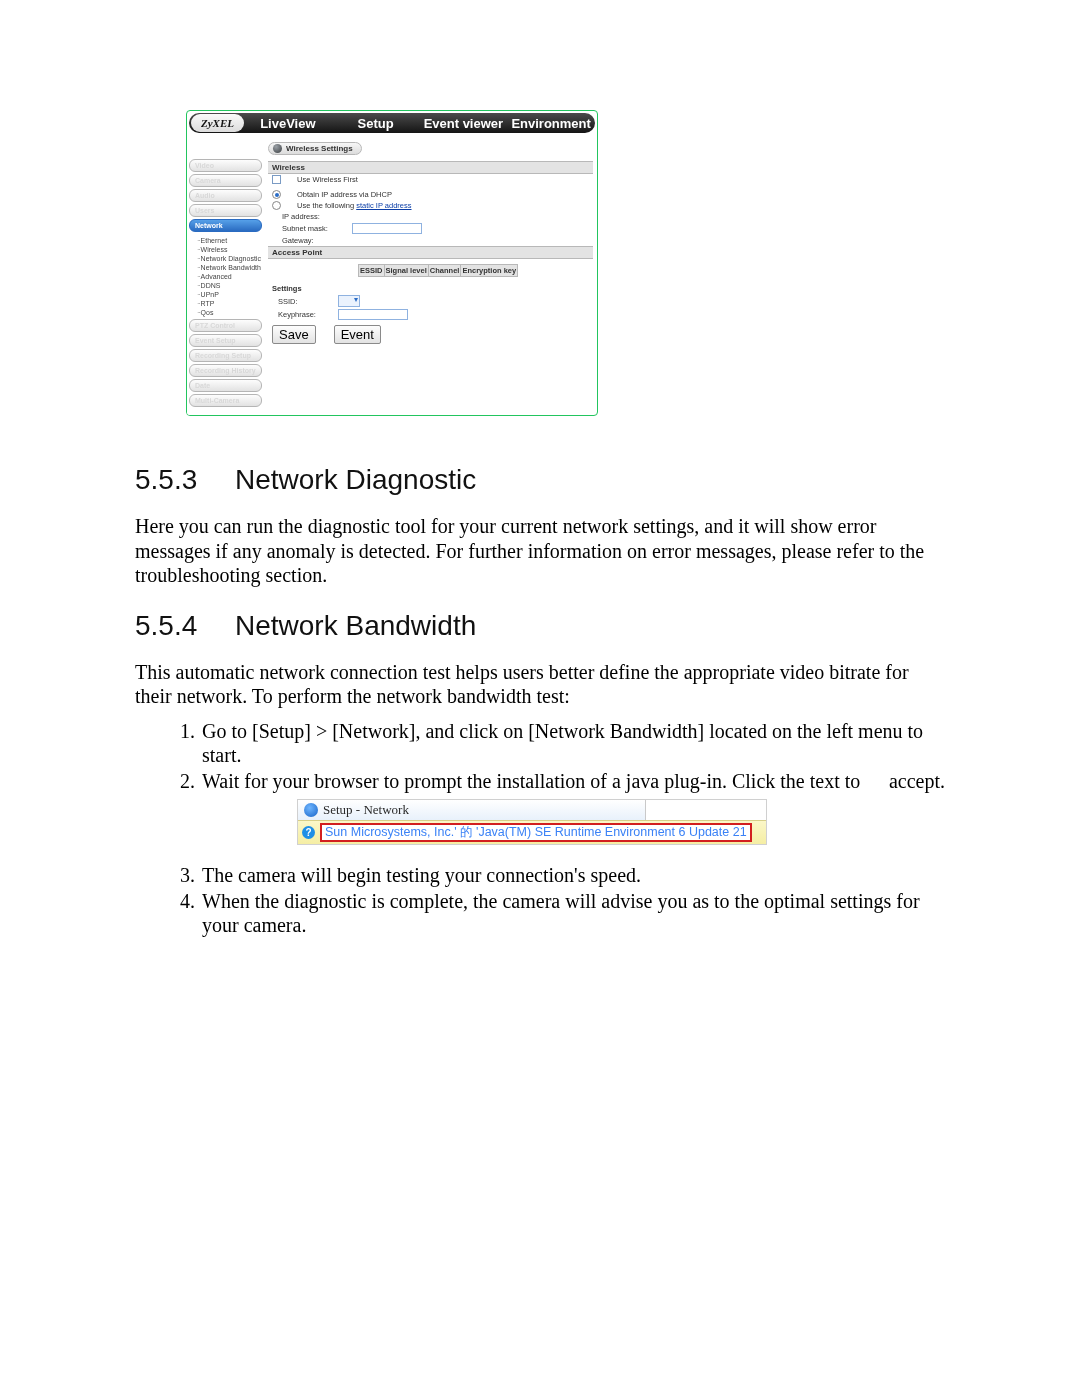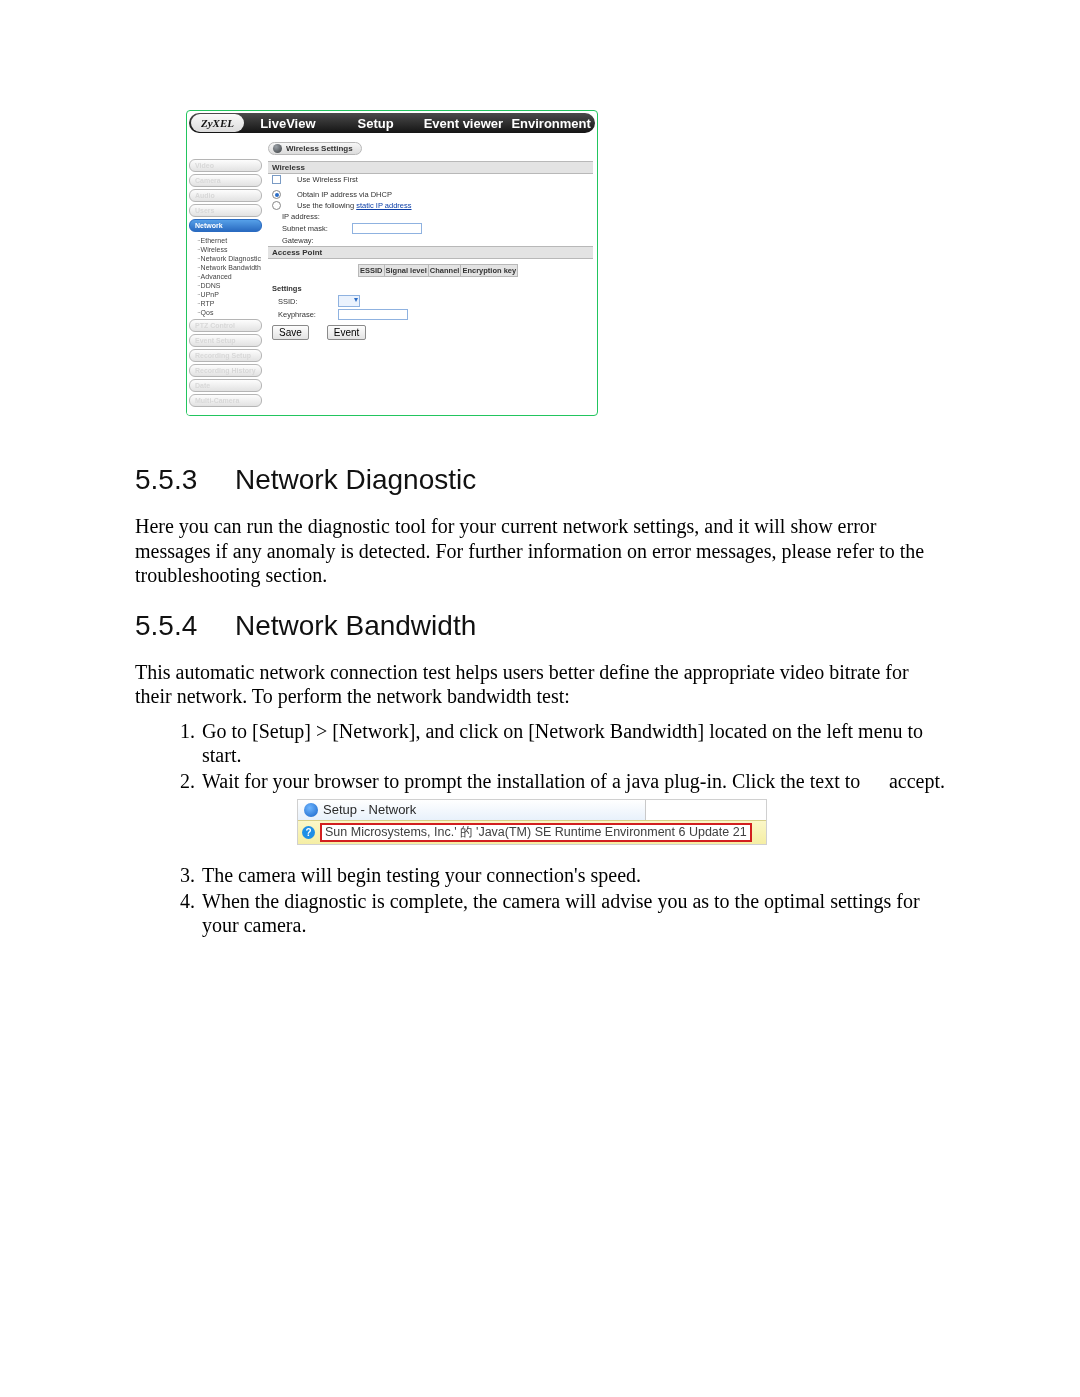--- a/index.html
+++ b/index.html
@@ -163,21 +163,21 @@
     font-size: 7.5px;
     font-weight: bold;
     color: #333;
   }
   .ap-tbl div { padding: 1px 1px; border-left: 1px solid #b8b8b8; }
   .ap-tbl div:first-child { border-left: none; }
   .btn {
     border: 1px solid #8a8a8a;
     background: linear-gradient(#fdfdfd,#e3e3e3);
     border-radius: 2px;
-    font-size: 10px;
+    font-size: 13px;
     padding: 1px 6px;
     cursor: pointer;
     margin-right: 2px;
   }
 
   
   h2.sec {
     font-family: Arial, Helvetica, sans-serif;
     font-weight: 400;
     font-size: 28px;
@@ -206,20 +206,21 @@
     width: 470px;
     margin: 6px 0 18px 95px;
     font-family: "Segoe UI", Tahoma, sans-serif;
     font-size: 13px;
     border: 1px solid #d0d0d0;
     background: #fff;
   }
   .java-top {
     display: flex;
     align-items: flex-start;
+    font-family: Liberation Serif, serif;
   }
   .java-tab {
     flex: 1;
     display: flex;
     align-items: center;
     gap: 5px;
     background: linear-gradient(#fff,#e8f1fb);
     border-right: 1px solid #c9c9c9;
     padding: 2px 6px;
     color: #2a2a2a;
@@ -241,21 +242,21 @@
     padding: 2px 4px;
   }
   .java-q {
     width: 13px; height: 13px; border-radius: 50%;
     background: #1e8fe6; color: #fff; font-size: 10px; font-weight: bold;
     display:flex;align-items:center;justify-content:center;
   }
   .java-msg {
     border: 2px solid #d21f1f;
     background: #fff;
-    color: #404040;
+    color: #3b82f6;
     padding: 0 3px;
     font-size: 12.5px;
     white-space: nowrap;
   }
   .clear { clear: both; }
 </style>
 </head>
 <body>
 
 <div class="page">

